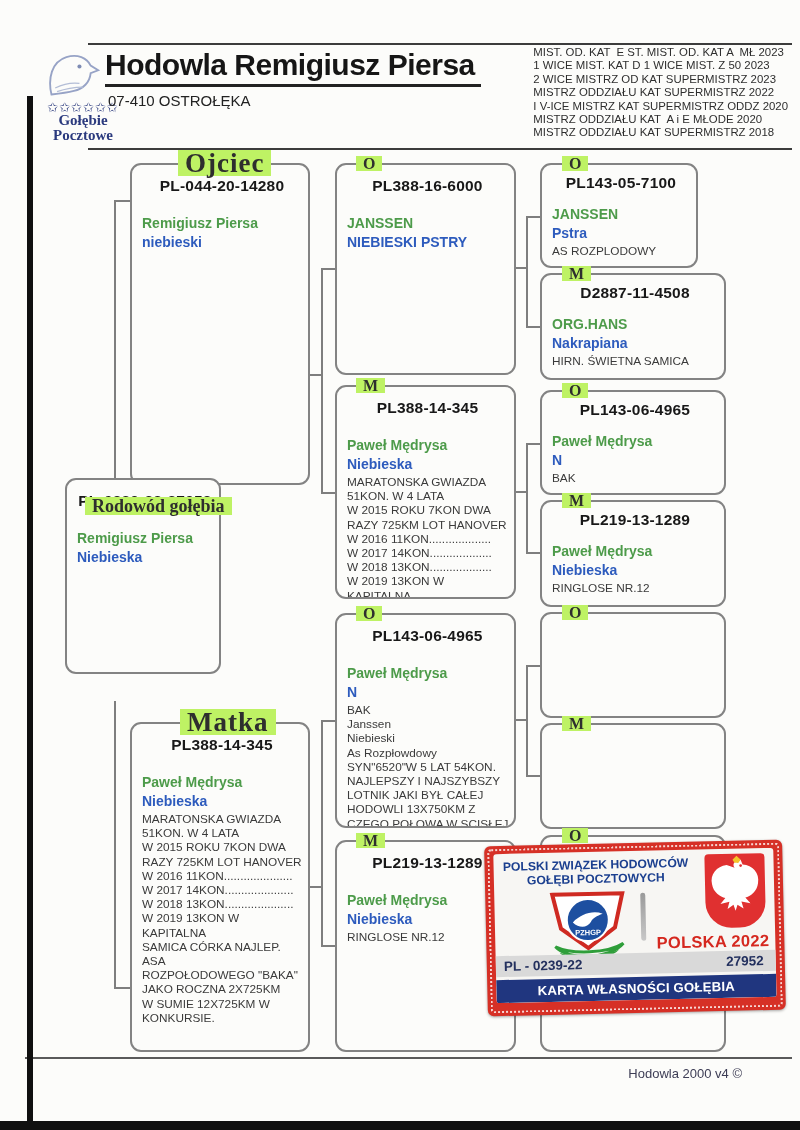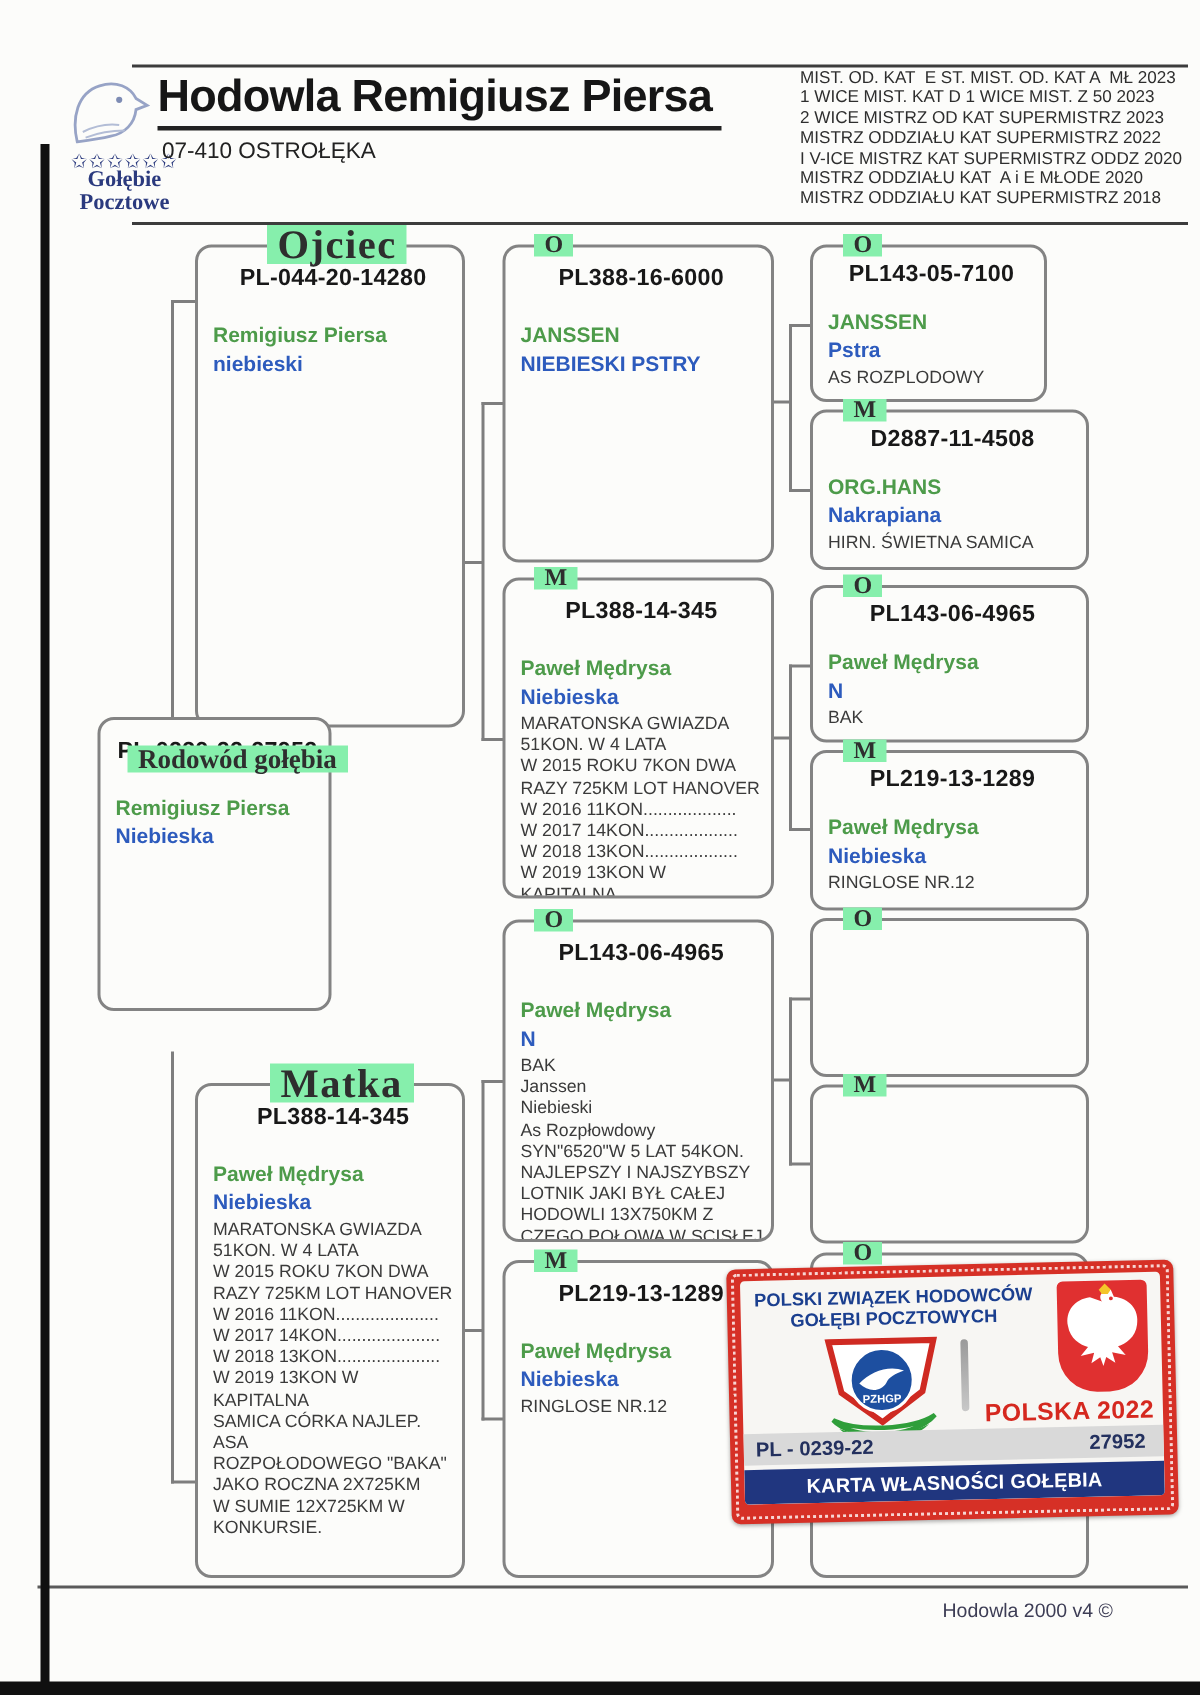--- a/index.html
+++ b/index.html
@@ -15,21 +15,21 @@
   .address{position:absolute;left:108px;top:92px;font-size:15px;color:#222;}
   .ach{position:absolute;right:12px;top:46px;text-align:left;font-size:11.4px;line-height:13.4px;color:#2e2e2e;}
   .ach div{white-space:pre;}
   .logo-stars{position:absolute;left:36px;top:100px;width:94px;text-align:center;font-size:13px;
               color:#2b3a7e;letter-spacing:1px;}
   .logo-name{position:absolute;left:30px;top:113px;width:106px;text-align:center;
              font-family:"Liberation Serif",serif;font-weight:bold;font-size:15px;color:#2b3a7e;line-height:15px;}
   .pigeon{position:absolute;left:44px;top:50px;}
   
   .pbox{position:absolute;border:2px solid #838383;border-radius:11px;background:#fcfcfa;box-sizing:border-box;overflow:hidden;}
-  .boxtag{position:absolute;background:#86efac;padding:0 7px;font-family:"Liberation Serif",serif;
+  .boxtag{position:absolute;background:#bef264;padding:0 7px;font-family:"Liberation Serif",serif;
           font-weight:bold;color:#2e2e2e;z-index:3;}
   .tag-big{font-size:27px;line-height:26px;letter-spacing:1px;}
   .tag-mid{font-size:18px;line-height:18px;}
   .tag-om{font-size:16px;line-height:15px;}
   .ring{margin:12px 6px 0 10px;font-size:15.5px;font-weight:bold;color:#181818;letter-spacing:0.2px;text-align:center;}
   .owner{margin:20px 6px 0 10px;font-size:14px;font-weight:bold;color:#4d9b4a;line-height:17px;}
   .colorname{margin:2px 6px 0 10px;font-size:14px;font-weight:bold;color:#2d5bbd;line-height:17px;}
   .body{margin:2px 4px 0 10px;font-size:11.8px;line-height:14.2px;color:#3a3a3a;white-space:pre-line;}
   .short .ring{margin-top:9px;}
   .short .owner{margin-top:14px;}

